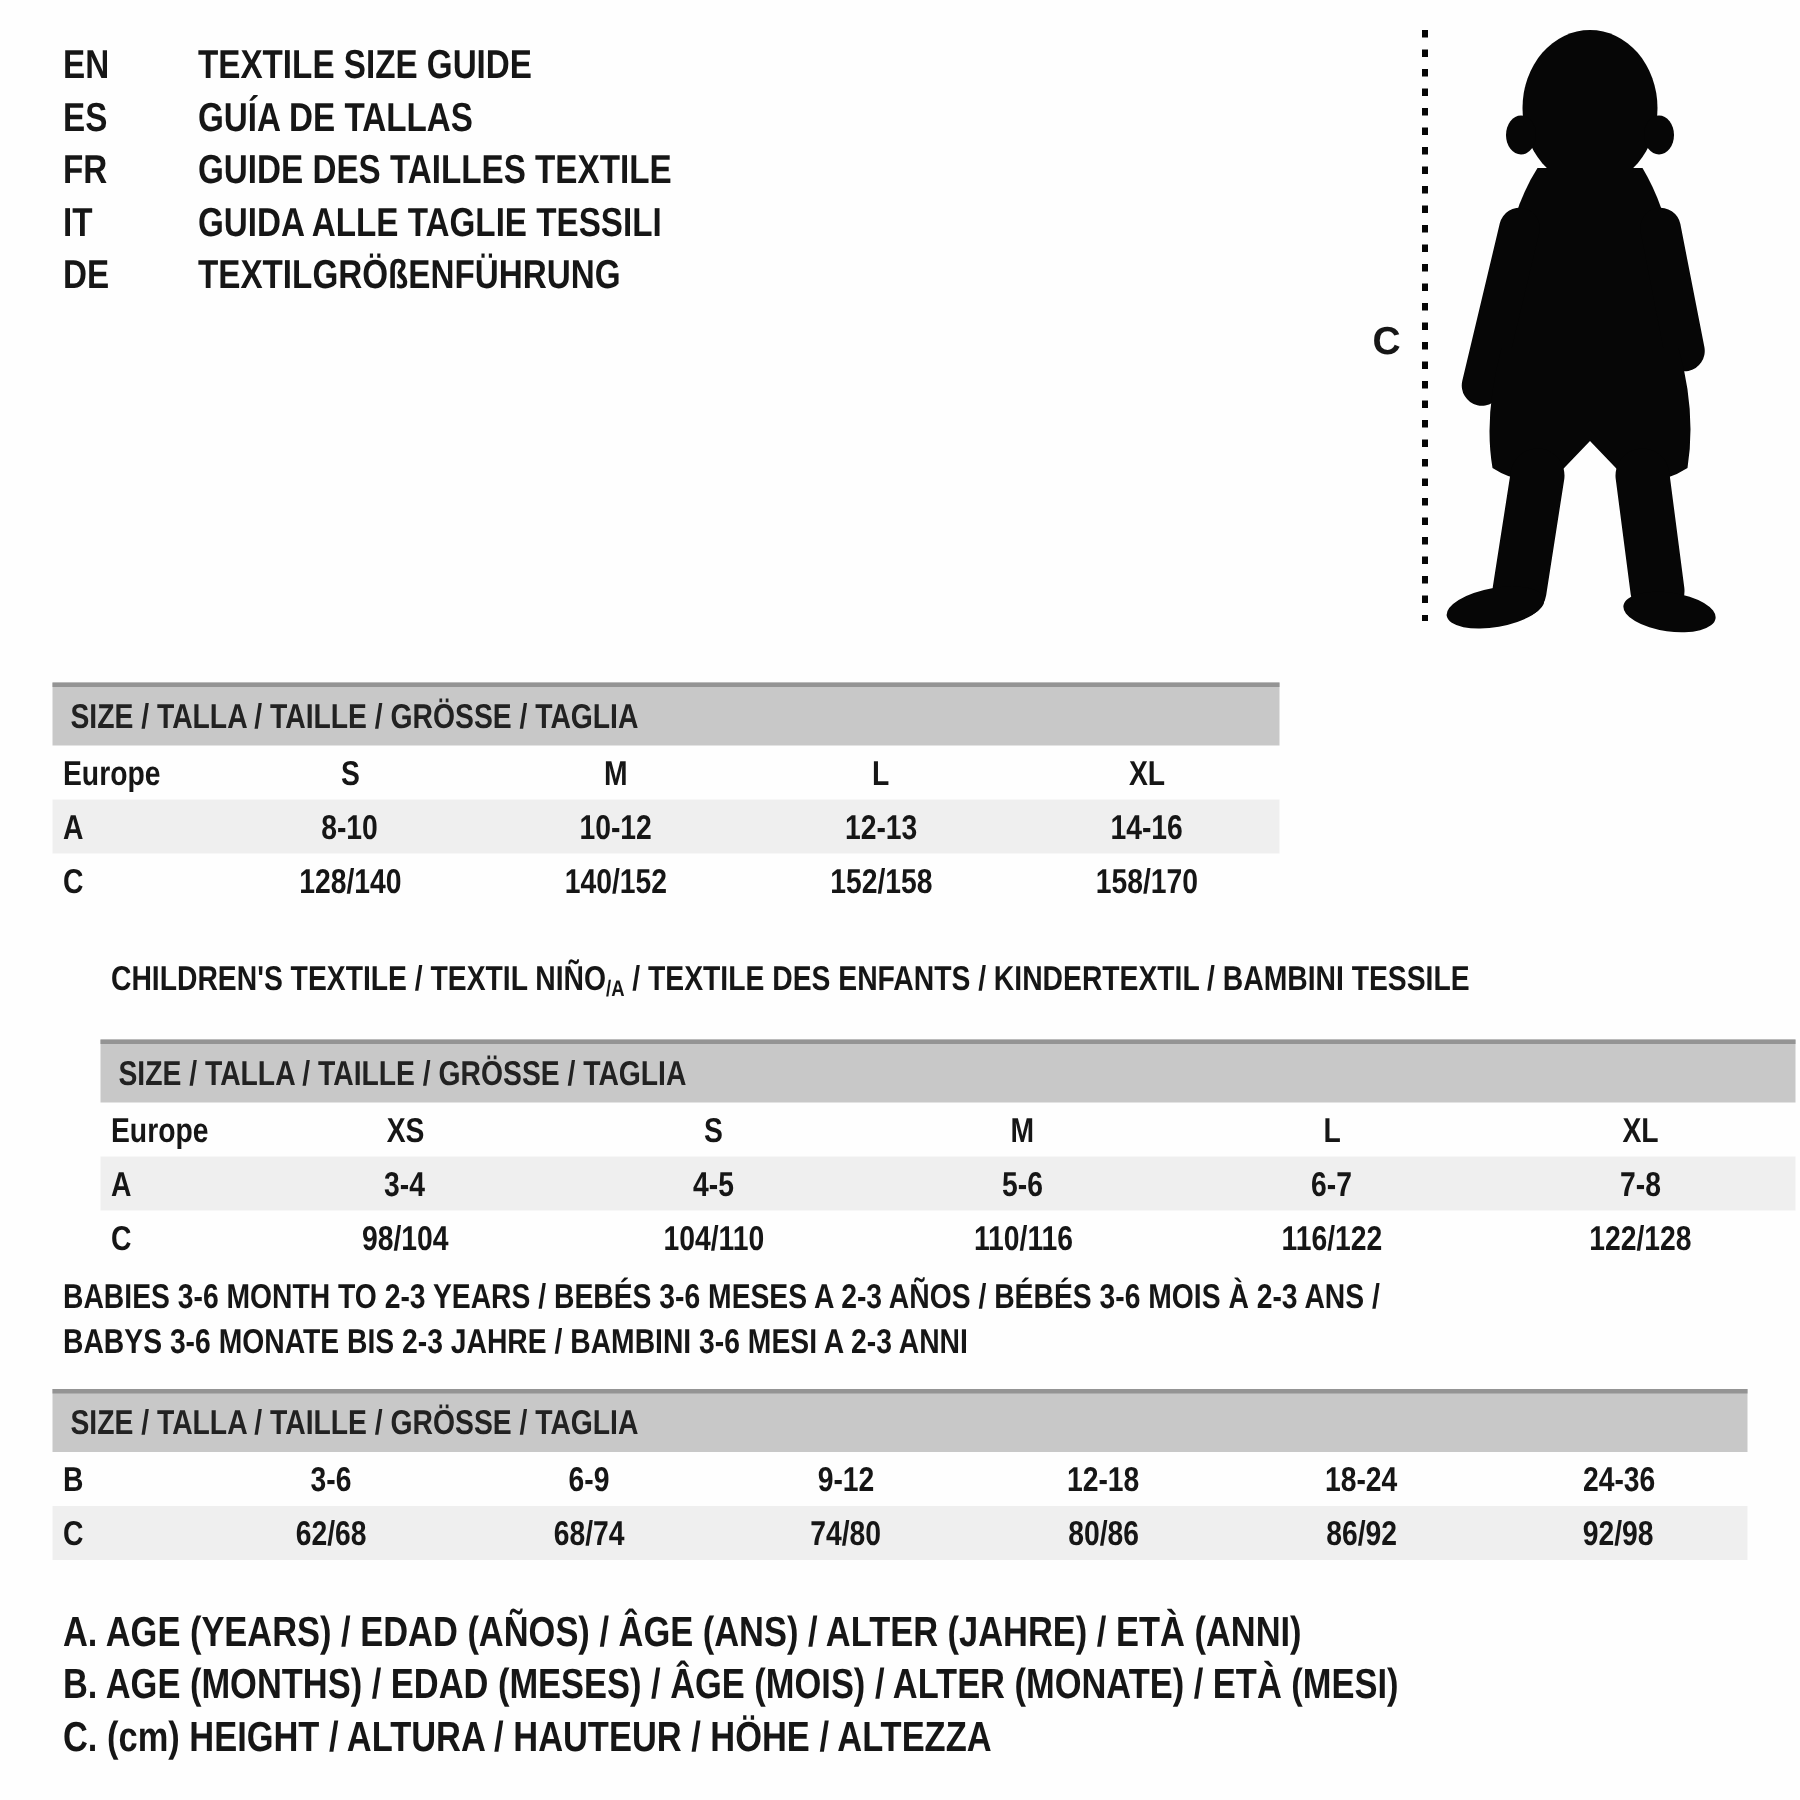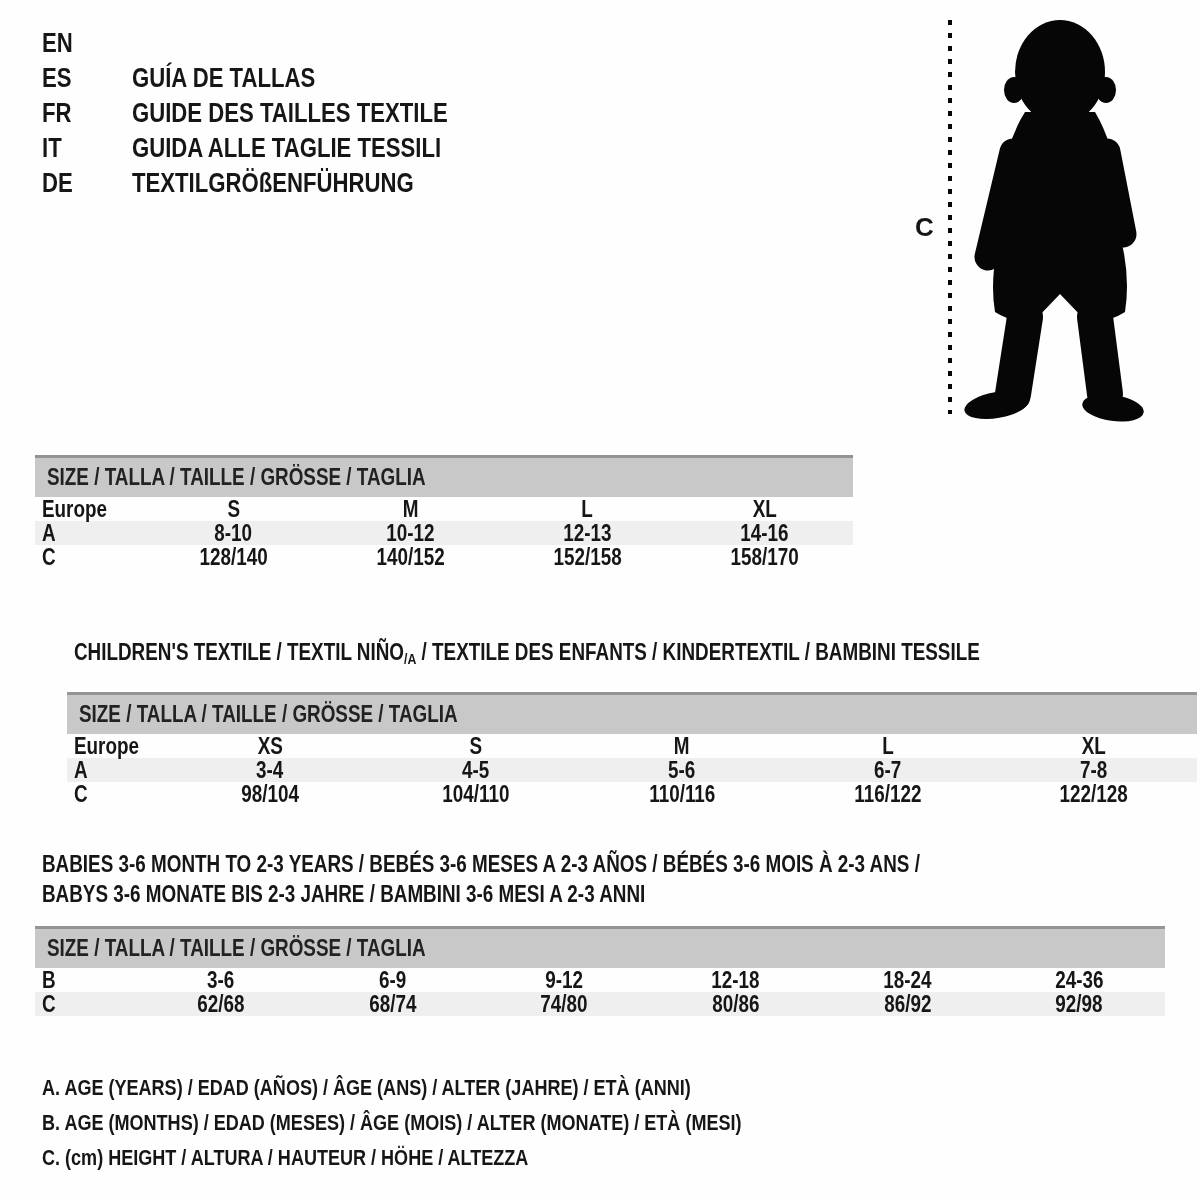--- a/index.html
+++ b/index.html
@@ -46,39 +46,40 @@
   #section-t3 .size-table { margin-top: 17px; }
 
   .size-bar {
     height: 42px; background: #c8c8c8;
     border-top: 3px solid #949494;
     display: flex; align-items: center;
     padding-left: 12px; box-sizing: border-box;
     font-size: 23px; font-weight: bold; color: #222;
     width: 100%;
   }
-  .trow { display: flex; align-items: center; height: 24px; font-size: 23px; font-weight: bold; }
+  .trow { display: flex; align-items: center; height: 36px; font-size: 23px; font-weight: bold; }
   .trow.shaded { background: #efefef; }
   .tlabel { padding-left: 7px; box-sizing: border-box; }
   .t1-label { width: 110px; flex: 0 0 110px; }
   .t23-label { width: 100px; flex: 0 0 100px; }
   .tcell { flex: 1 1 0; text-align: center; }
 
   
   .legend { position: absolute; left: 42px; top: 1070px; }
-  .legend-line { font-size: 22px; font-weight: bold; line-height: 35px; }
+  .legend-line { font-size: 28px; font-weight: bold; line-height: 35px; }
 </style>
 </head>
 <body>
 
 <div class="canvas">
 
   <div class="lang-block">
     <div class="lang-row">
       <span class="lang-code"><span class="cx cx-l">EN</span></span>
+      <span class="lang-label"><span class="cx cx-l">TEXTILE SIZE GUIDE</span></span>
     </div>
     <div class="lang-row">
       <span class="lang-code"><span class="cx cx-l">ES</span></span>
       <span class="lang-label"><span class="cx cx-l">GUÍA DE TALLAS</span></span>
     </div>
     <div class="lang-row">
       <span class="lang-code"><span class="cx cx-l">FR</span></span>
       <span class="lang-label"><span class="cx cx-l">GUIDE DES TAILLES TEXTILE</span></span>
     </div>
     <div class="lang-row">

